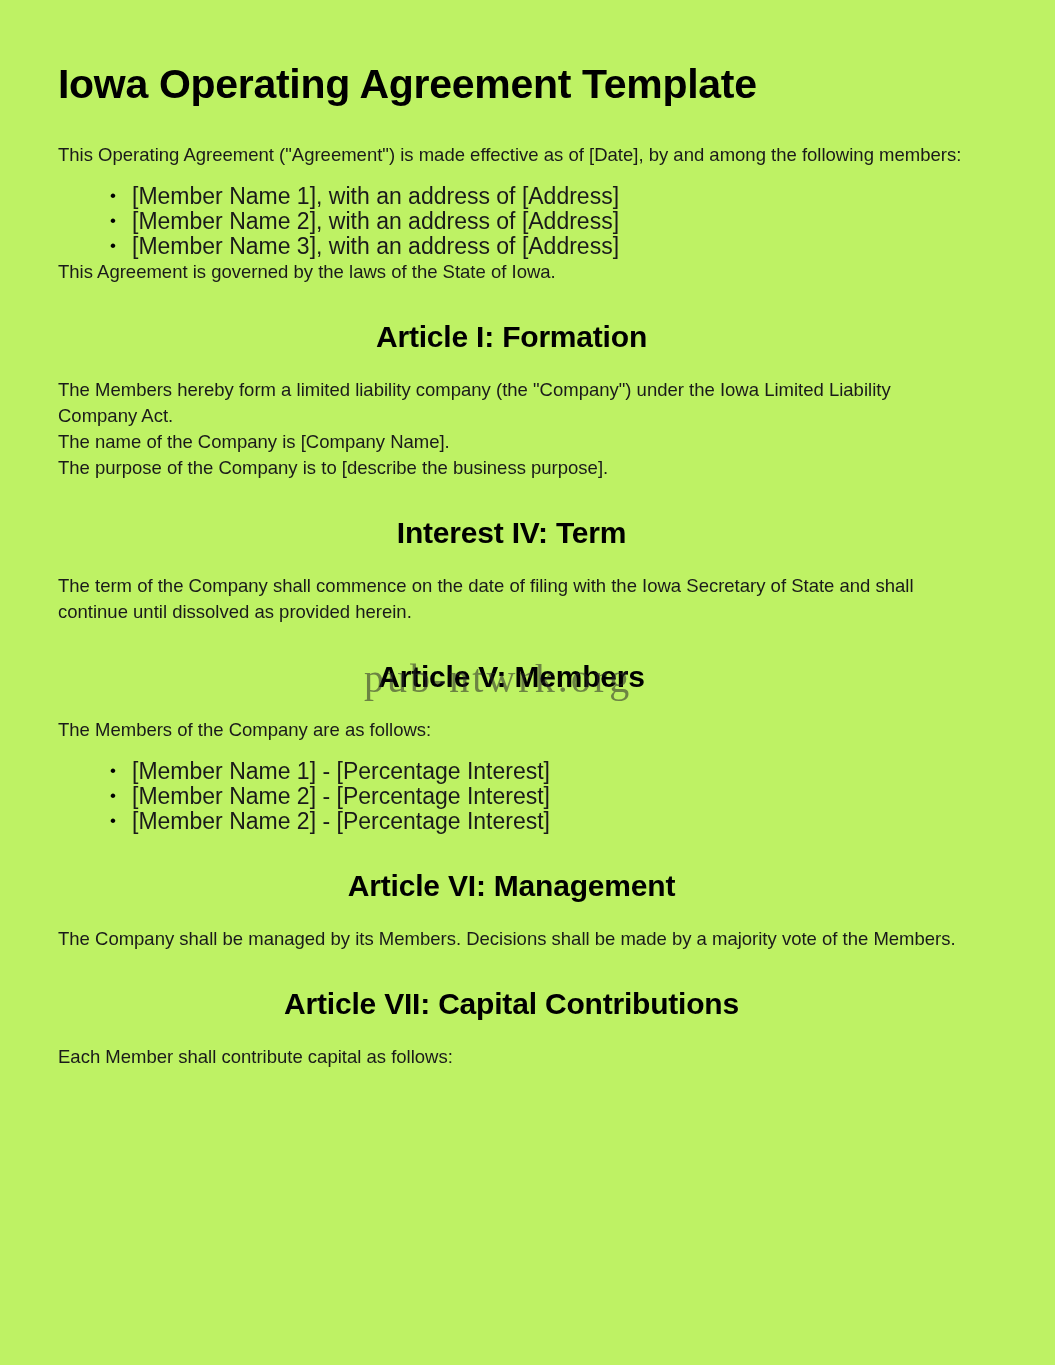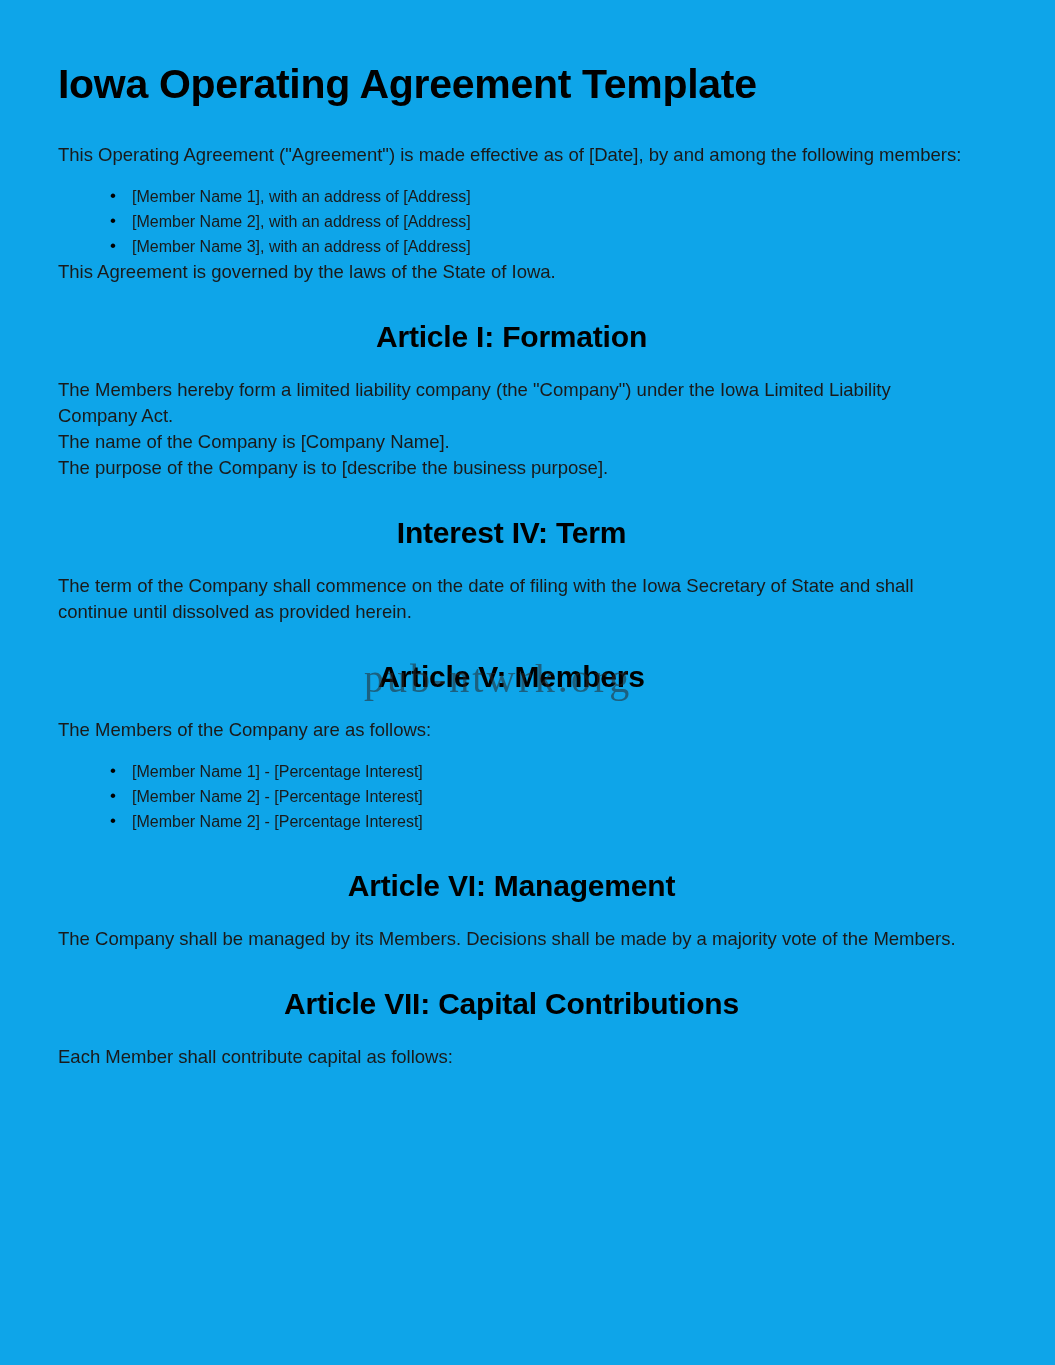--- a/index.html
+++ b/index.html
@@ -15,21 +15,21 @@
     font-family: "Liberation Sans", sans-serif;
     color: #000000;
     overflow: hidden;
     position: relative;
   }
   .page {
     position: relative;
     width: 1055px;
     height: 1365px;
     padding: 60px 90px 0 58px;
-    background: #0ea5e9;
+    background: #bef264;
   }
   .doc-title {
     font-size: 41px;
     font-weight: bold;
     line-height: 1.18;
     letter-spacing: -0.3px;
     margin: 0 0 34px 0;
     color: #000000;
   }
   p.para {
@@ -38,21 +38,21 @@
     margin: 0 0 0 0;
     color: #1a1a1a;
     max-width: 935px;
   }
   ul.bullets {
     margin: 16px 0 0 0;
     padding-left: 52px;
     list-style: none;
   }
   ul.bullets li {
-    font-size: 16px;
+    font-size: 23px;
     line-height: 25px;
     color: #1a1a1a;
     position: relative;
     padding-left: 22px;
   }
   ul.bullets li::before {
     content: "\2022";
     position: absolute;
     left: 0;
     top: -1px;

